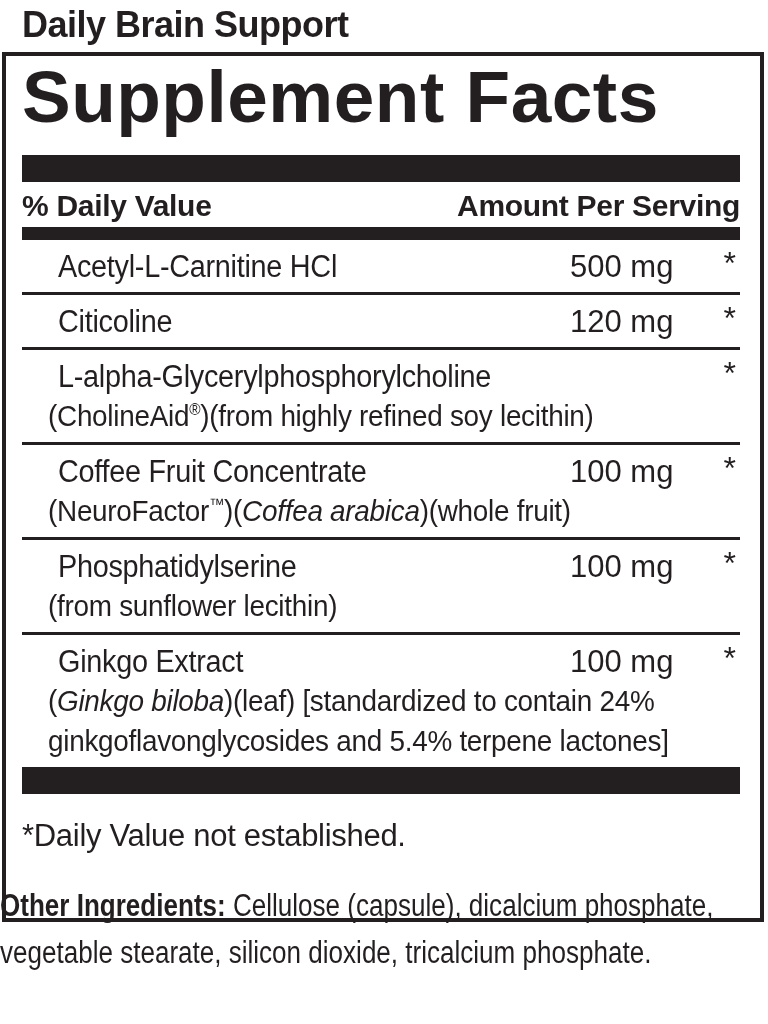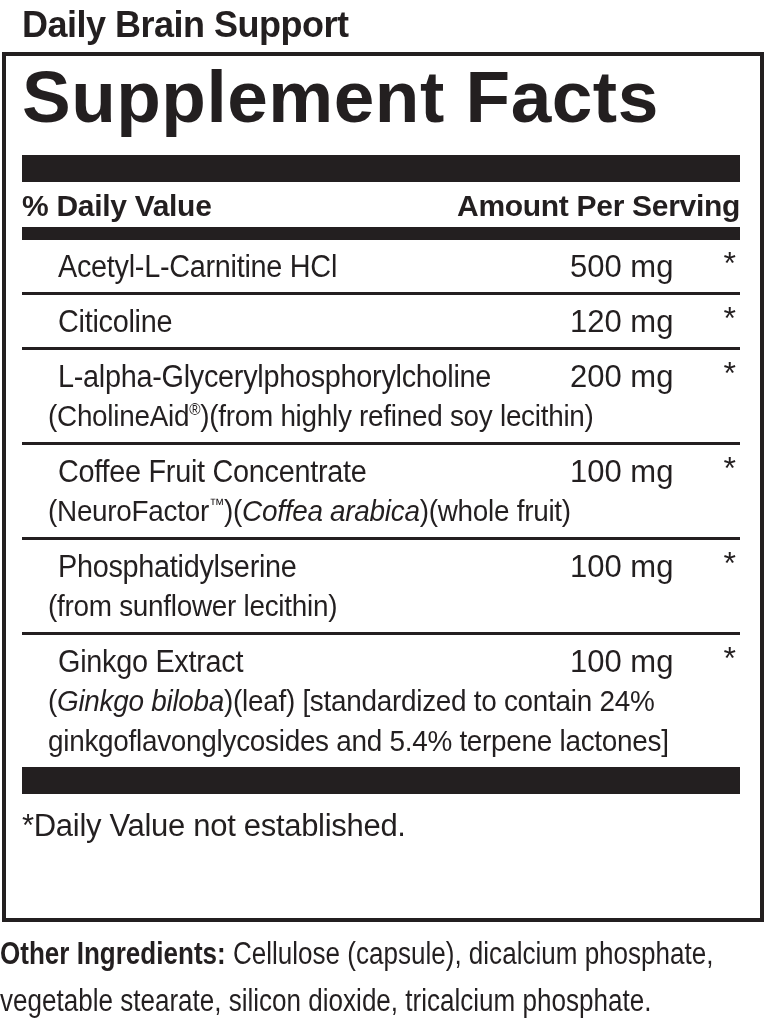--- a/index.html
+++ b/index.html
@@ -93,27 +93,27 @@
     margin-left: 26px;
     transform: scaleX(0.93);
     transform-origin: 0 0;
     white-space: nowrap;
     letter-spacing: -0.3px;
   }
 
   .footnote {
     font-size: 31px;
     line-height: 36px;
-    padding-top: 14px;
+    padding-top: 24px;
     letter-spacing: -0.3px;
   }
 
   .other-ing {
     position: absolute;
-    left: 0; top: 930px;
+    left: 0; top: 882px;
     width: 660px;
     font-size: 31px;
     line-height: 47px;
   }
   .cond-line {
     display: block;
     white-space: nowrap;
     transform: scaleX(0.84);
     transform-origin: 0 0;
   }
@@ -157,21 +157,20 @@
       <div class="row-main">
         <span class="name">Citicoline</span>
         <span class="amount">120 mg</span>
         <span class="dv">*</span>
       </div>
     </div>
 
     <div class="row">
       <div class="row-main">
         <span class="name">L-alpha-Glycerylphosphorylcholine</span>
-        <span class="amount">200 mg</span>
         <span class="dv">*</span>
       </div>
       <div class="note"><span>(CholineAid</span><span class="seg-sup">®</span><span>)(from highly refined soy lecithin)</span></div>
     </div>
 
     <div class="row">
       <div class="row-main">
         <span class="name">Coffee Fruit Concentrate</span>
         <span class="amount">100 mg</span>
         <span class="dv">*</span>

